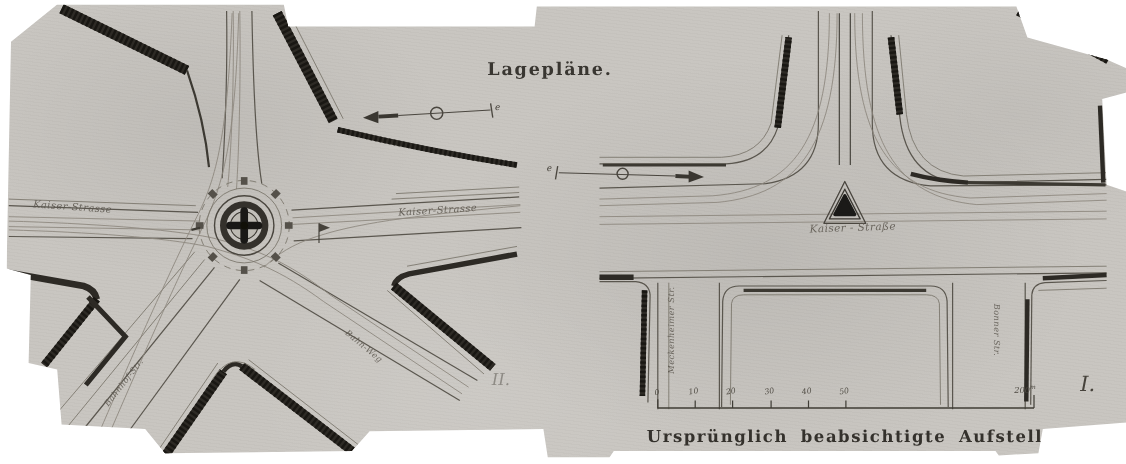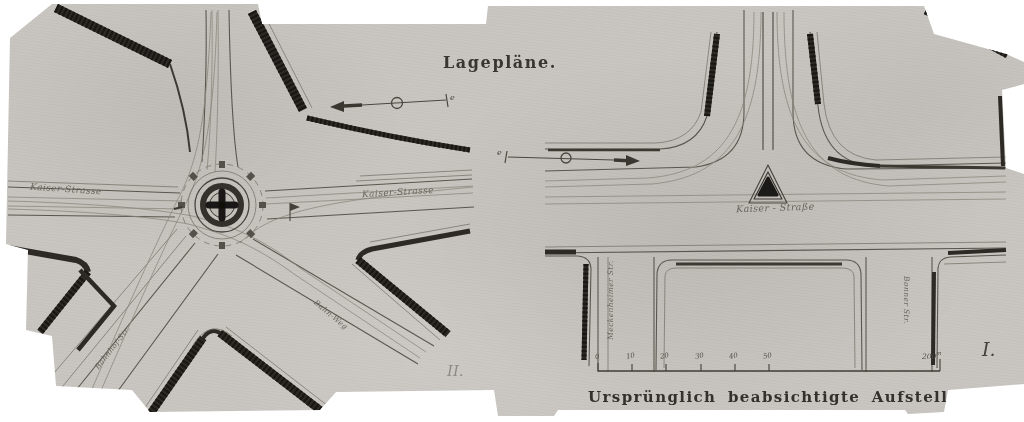--- a/index.html
+++ b/index.html
@@ -213,21 +213,21 @@
         </g>
       </g>
     </svg>
 
     <div class="lbl title-text" style="left:443px;top:53px;">Lagepläne.</div>
 
     <div class="lbl caption-text" style="left:588px;top:388px;">Ursprünglich beabsichtigte Aufstellung.</div>
 
     <div class="lbl numeral" style="left:982px;top:338px;">I.</div>
 
-    <div class="lbl numeral faint" style="left:447px;top:336px;margin-top:26px;">II.</div>
+    <div class="lbl numeral faint" style="left:447px;top:336px;">II.</div>
 
     <div class="lbl script" style="left:30px;top:184px;transform:rotate(4deg);">Kaiser-Strasse</div>
 
     <div class="lbl script" style="left:362px;top:187px;transform:rotate(-3.5deg);">Kaiser-Strasse</div>
 
     <div class="lbl script small" style="left:100px;top:362px;transform:rotate(-52deg);transform-origin:left bottom;">Bahnhof-Str.</div>
 
     <div class="lbl script small" style="left:318px;top:298px;transform:rotate(40deg);transform-origin:left top;">Bahn-Weg</div>
 
     <div class="lbl script" style="left:736px;top:202px;font-size:9.5px;transform:rotate(-2deg);">Kaiser - Straße</div>

